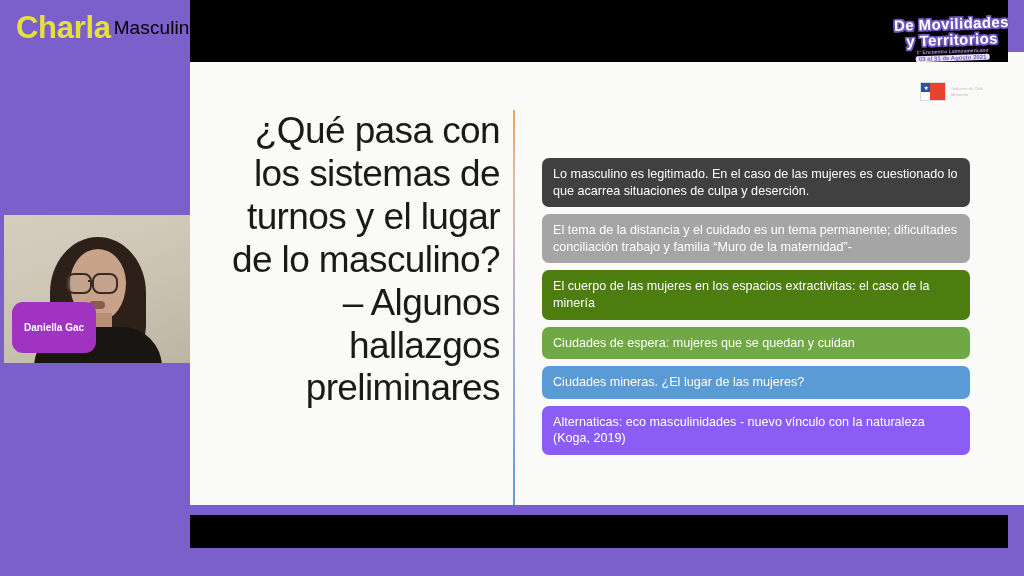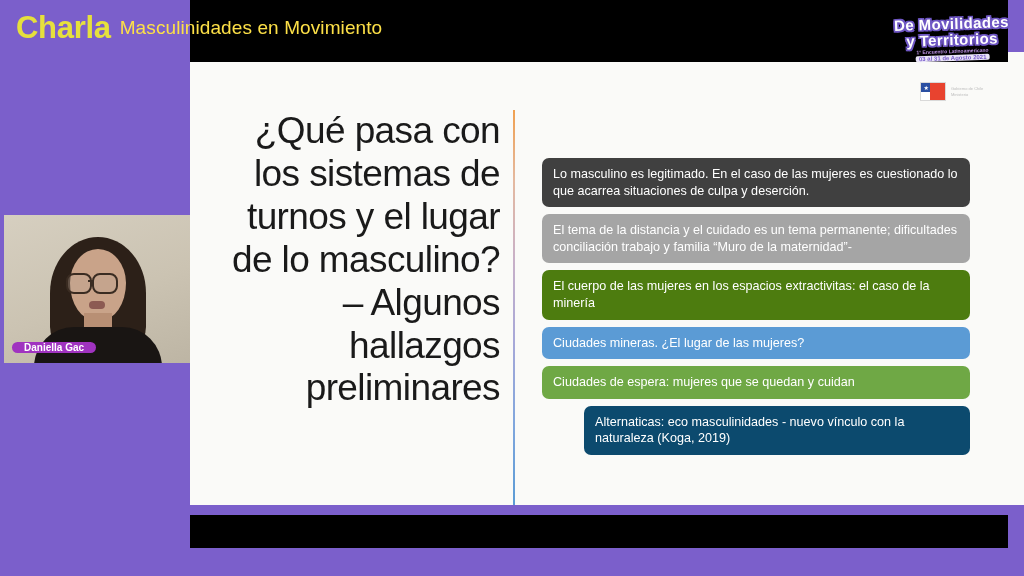--- a/index.html
+++ b/index.html
@@ -25,33 +25,33 @@
     width: 190px; height: 62px;
     background: #7b5fcb;
     z-index: 6;
   }
   #header-title {
     position: absolute;
     left: 16px; top: 10px;
     height: 36px;
     display: flex;
     align-items: center;
-    gap: 9px;
+    gap: 3px;
     white-space: nowrap;
     z-index: 8;
   }
   #charla-word {
     font-size: 31px;
     font-weight: bold;
     color: #e6e03c;
     letter-spacing: -0.3px;
   }
   #talk-subtitle {
     font-size: 19px;
-    color: #fde047;
+    color: #000000;
     font-weight: 400;
     letter-spacing: 0.1px;
   }
 
   
   #header-black {
     position: absolute;
     left: 190px; top: 0;
     width: 818px; height: 62px;
     background: #000;
@@ -295,21 +295,21 @@
     background: #8c5a52;
     border-radius: 8px;
   }
   #name-badge {
     position: absolute;
     left: 8px; bottom: 10px;
     background: #a033c0;
     color: #ffffff;
     font-size: 10px;
     font-weight: bold;
-    padding: 0 12px;
+    padding: 20px 12px;
     border-radius: 11px;
     z-index: 9;
     white-space: nowrap;
   }
 </style>
 </head>
 <body>
 
 <div id="stage">
 
@@ -347,23 +347,23 @@
     </div>
 
     <div id="slide-title">¿Qué pasa con los sistemas de turnos y el lugar de lo masculino? – Algunos hallazgos preliminares</div>
 
     <div id="divider"></div>
 
     <div id="boxes">
         <div class="fact-box" style="background: #404040;">Lo masculino es legitimado. En el caso de las mujeres es cuestionado lo que acarrea situaciones de culpa y deserción.</div>
         <div class="fact-box" style="background: rgb(165, 165, 165); padding-left: 11px;">El tema de la distancia y el cuidado es un tema permanente; dificultades conciliación trabajo y familia “Muro de la maternidad”-</div>
         <div class="fact-box" style="background: #4d7c0f;">El cuerpo de las mujeres en los espacios extractivitas: el caso de la minería</div>
+        <div class="fact-box" style="background: rgb(111, 168, 69);">Ciudades de espera: mujeres que se quedan y cuidan</div>
         <div class="fact-box" style="background: rgb(91, 155, 213);">Ciudades mineras. ¿El lugar de las mujeres?</div>
-        <div class="fact-box" style="background: rgb(111, 168, 69);">Ciudades de espera: mujeres que se quedan y cuidan</div>
-        <div class="fact-box" style="background: #0c4a6e; margin-left: 42px;">Alternaticas: eco masculinidades - nuevo vínculo con la naturaleza (Koga, 2019)</div>
+        <div class="fact-box" style="background: #8b5cf6;">Alternaticas: eco masculinidades - nuevo vínculo con la naturaleza (Koga, 2019)</div>
       </div>
   </div>
 
   <div id="slide-bottom-black"></div>
 
   <div id="video-tile">
     <div id="video-bg"></div>
     <div id="person-hair"></div>
     <div id="person-face"></div>
     <div id="person-neck"></div>

